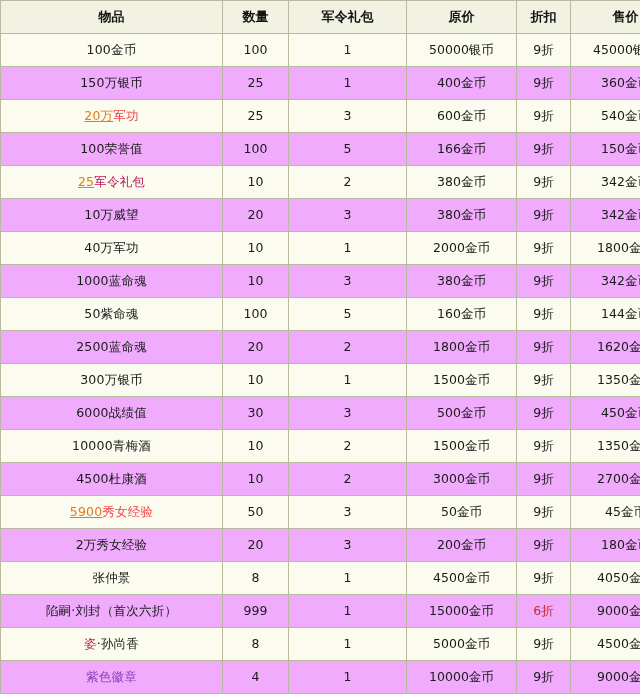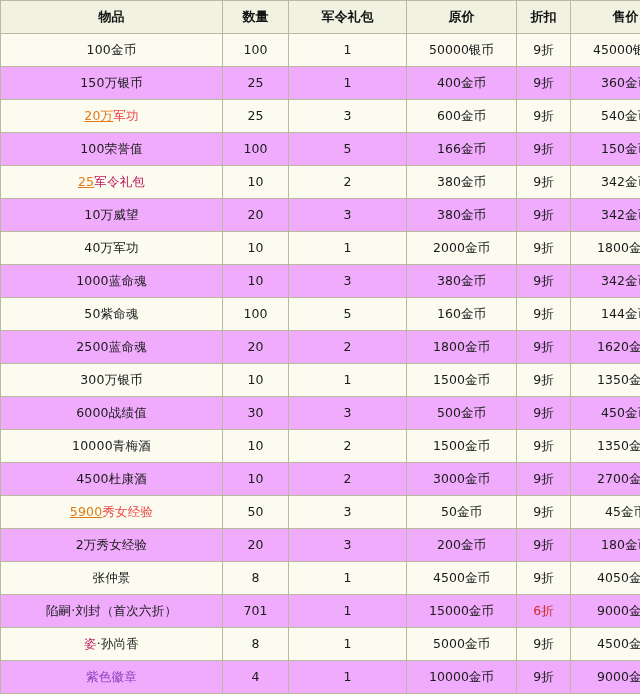--- a/index.html
+++ b/index.html
@@ -216,21 +216,21 @@
         <tr>
           <td class="name-cell">张仲景</td>
           <td>8</td>
           <td>1</td>
           <td>4500金币</td>
           <td>9折</td>
           <td>4050金币</td>
         </tr>
         <tr class="alt">
           <td class="name-cell">陷嗣·刘封（首次六折）</td>
-          <td>701</td>
+          <td>999</td>
           <td>1</td>
           <td>15000金币</td>
           <td class="discount-red">6折</td>
           <td>9000金币</td>
         </tr>
         <tr>
           <td class="name-cell"><span class="hl-green">姿</span><span>·孙尚香</span></td>
           <td>8</td>
           <td>1</td>
           <td>5000金币</td>

